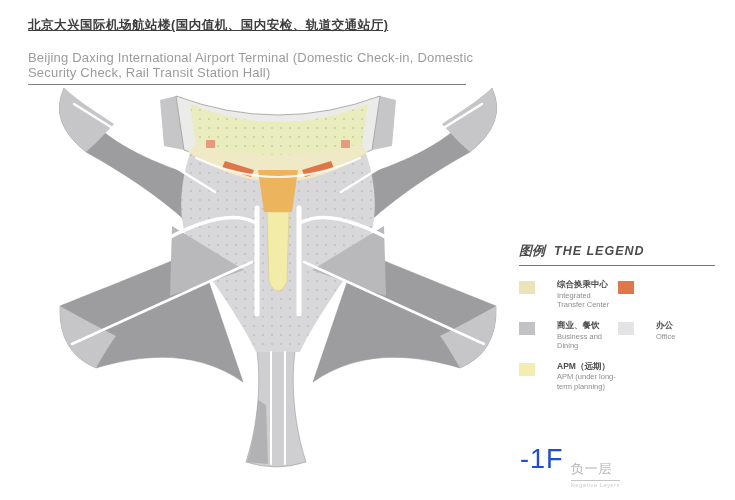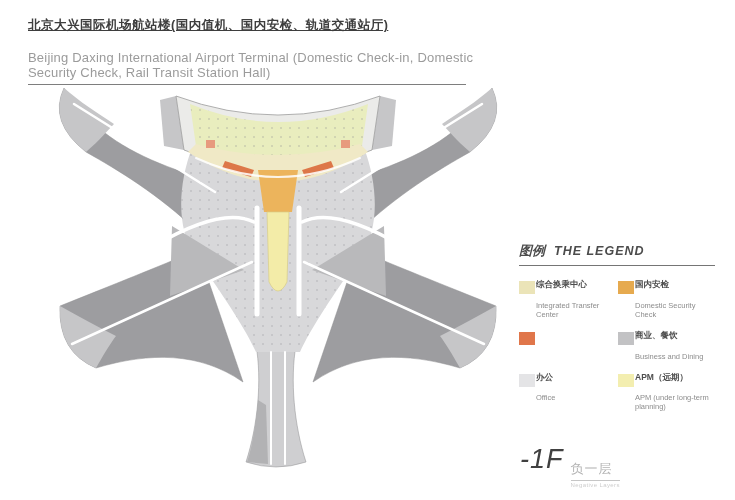--- a/index.html
+++ b/index.html
@@ -15,28 +15,28 @@
   .title-rule { width:438px; border-top:1px solid #7e7e7e; margin-top:4px; }
   
   .plan-svg { position:absolute; left:0; top:0; }
   
   .legend { position:absolute; left:519px; top:242px; width:196px; }
   .legend-title { display:flex; align-items:baseline; gap:9px;
     padding-bottom:5px; border-bottom:1.5px solid #757575;font-style:italic; }
   .legend-title .zh { font-size:13px; font-weight:700; color:#4c4c4c; }
   .legend-title .en { font-size:12.5px; font-weight:600; color:#4c4c4c; letter-spacing:1px; }
   .legend-grid { margin-top:13px; display:grid; grid-template-columns:99px 97px; row-gap:11px; }
-  .lg-item { display:flex; gap:1px; }
+  .lg-item { display:flex; gap:22px; }
   .sw { flex:0 0 16px; width:16px; height:13px; margin-top:2px; }
   .lt { display:flex; flex-direction:column; }
   .lt .zh { font-size:8.5px; font-weight:700; color:#4e4e4e; line-height:1.25; }
-  .lt .en { font-size:7.5px; color:#8d8d8d; line-height:1.22; margin-top:11px; }
+  .lt .en { font-size:7.5px; color:#8d8d8d; line-height:1.22; margin-top:1px; }
   
   .floor { position:absolute; left:520px; top:446px; display:flex; align-items:flex-start; gap:7px; }
-  .floor-code { font-size:27px; color:#404040; letter-spacing:1px; line-height:1;font-style:italic; }
+  .floor-code { font-size:27px; color:#1d4ed8; letter-spacing:1px; line-height:1; }
   .floor-names { margin-top:14px; }
   .floor-zh { font-size:13px; color:#b3b3b3; padding-bottom:2px; border-bottom:1px solid #c6c6c6; letter-spacing:1px; }
   .floor-en { font-size:6px; color:#cdcdcd; margin-top:1px; letter-spacing:.4px; }
 </style>
 </head>
 <body>
 
 <div class="header">
   <div class="title-zh">北京大兴国际机场航站楼(国内值机、国内安检、轨道交通站厅)</div>
   <div class="title-en">Beijing Daxing International Airport Terminal (Domestic Check-in, Domestic Security Check, Rail Transit Station Hall)</div>
@@ -114,27 +114,20 @@
   </div>
   <div class="legend-grid">
     <div class="lg-item">
       <span class="sw" style="background: rgb(235, 228, 184);"></span>
       <span class="lt">
         <span class="zh">综合换乘中心</span>
         <span class="en">Integrated Transfer Center</span>
       </span>
     </div>
     <div class="lg-item">
-      <span class="sw" style="background: rgb(230, 170, 79);"></span>
-      <span class="lt">
-        <span class="zh">国内安检</span>
-        <span class="en">Domestic Security Check</span>
-      </span>
-    </div>
-    <div class="lg-item">
       <span class="sw" style="background: rgb(224, 118, 74);"></span>
     </div>
     <div class="lg-item">
       <span class="sw" style="background: rgb(194, 194, 196);"></span>
       <span class="lt">
         <span class="zh">商业、餐饮</span>
         <span class="en">Business and Dining</span>
       </span>
     </div>
     <div class="lg-item">

